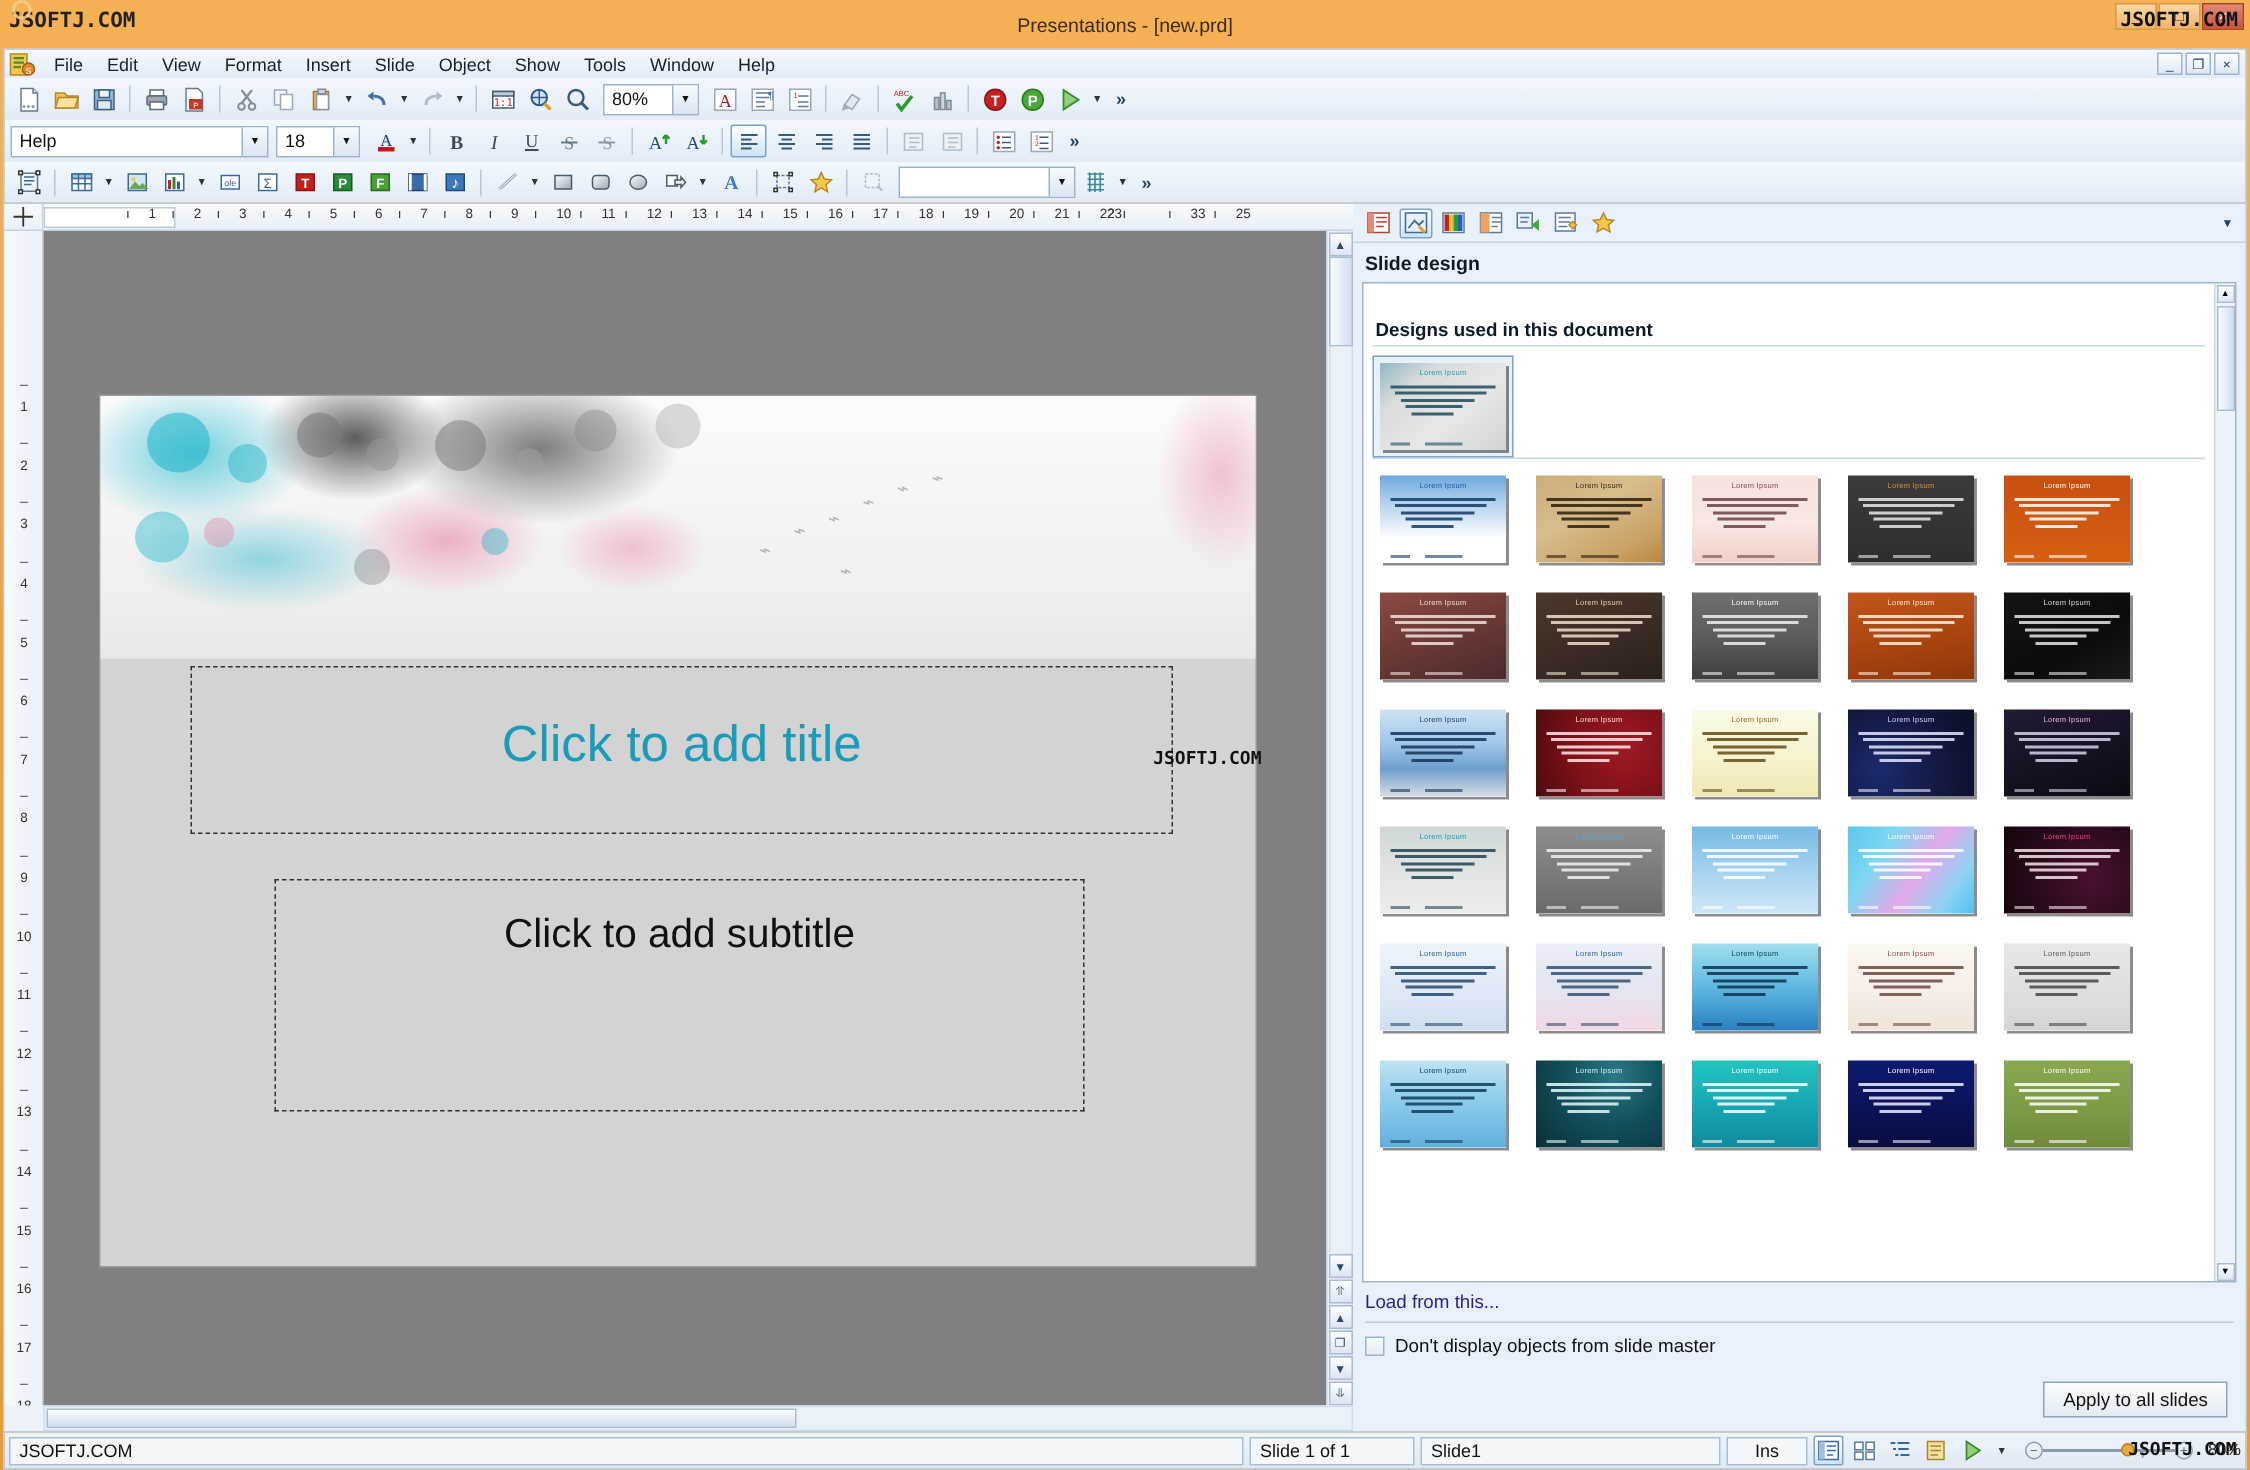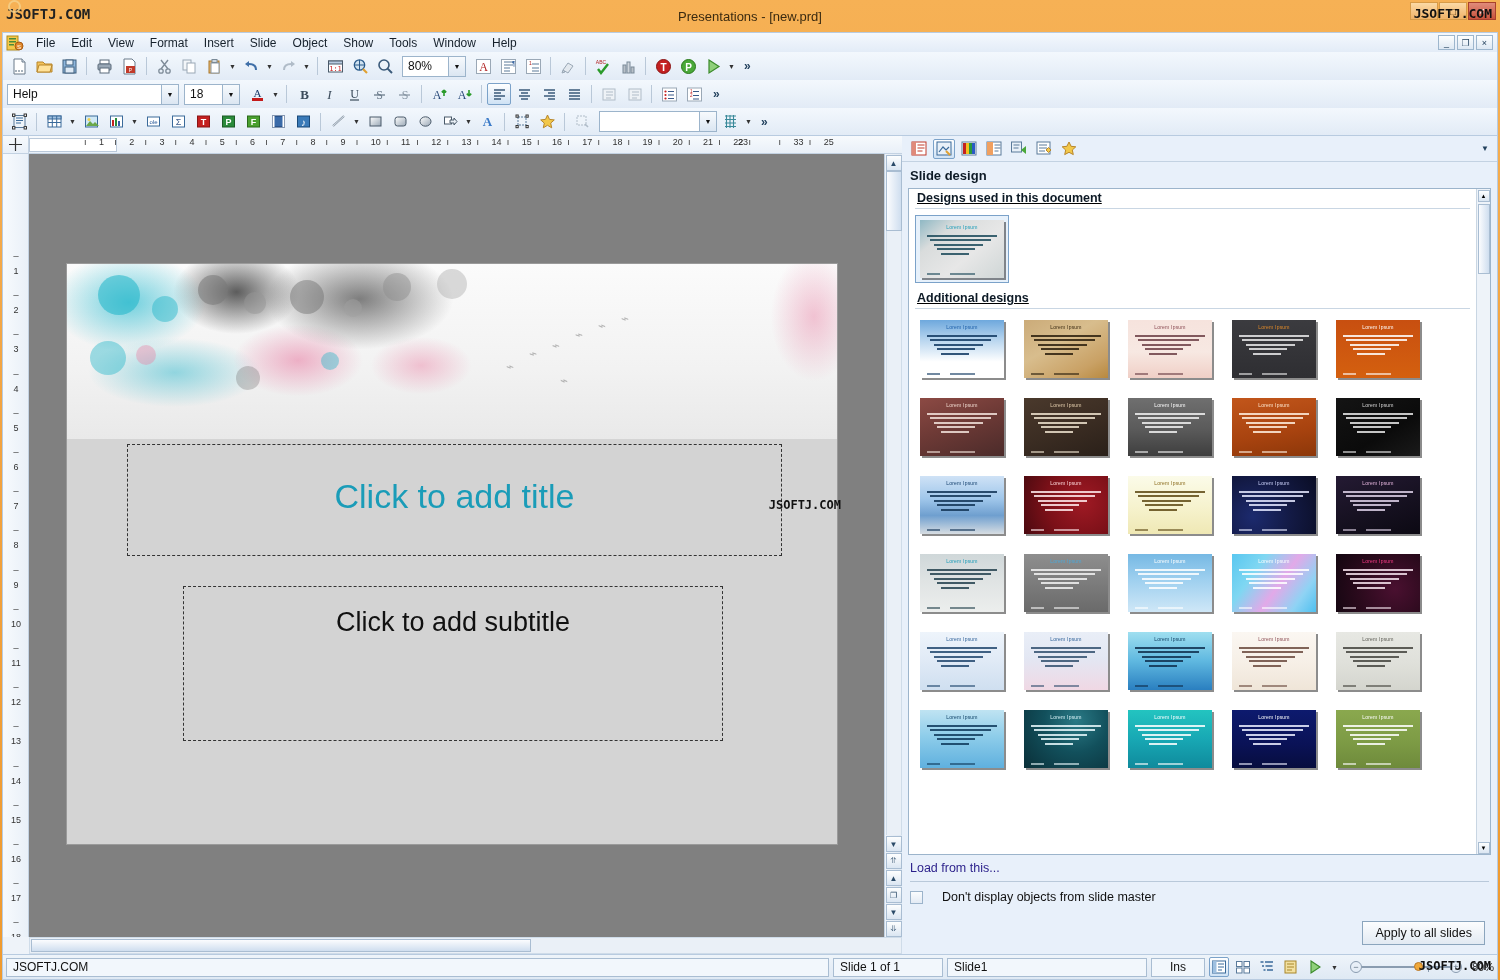--- a/index.html
+++ b/index.html
@@ -186,21 +186,21 @@
     border-bottom:1px solid #c3d2e2; position:relative;
   }
   .pt-btn { width:22px; height:20px; display:flex; align-items:center; justify-content:center; border:1px solid transparent; border-radius:2px; }
   .pt-btn.sel { border-color:#7ba2c9; background:linear-gradient(180deg,#ffffff,#cfe2f5); }
   .panel-toolbar .pcaret { position:absolute; right:8px; font-size:8px; color:#24425e; }
   .panel-title { flex:0 0 26px; display:flex; align-items:center; padding-left:8px; font-size:13px; font-weight:bold; color:#0d1a26; }
   .designs-box {
     flex:1 1 auto; margin:0 6px; background:#fff; border:1px solid #9cb4cb;
     display:flex; min-height:0; position:relative; overflow:hidden;
   }
-  .designs-inner { flex:1 1 auto; overflow:hidden; padding:0 6px 0 6px;text-decoration:underline; }
+  .designs-inner { flex:1 1 auto; overflow:hidden; padding:22px 6px 0 6px; }
   .group-label { font-size:12.5px; font-weight:bold; color:#0d1a26; margin:2px 0 3px 2px; }
   .group-rule { height:1px; background:#c9d6e3; margin:0 0 6px 0; }
   .thumb-grid { display:flex; flex-wrap:wrap; gap:10px 10px; }
   .thumb {
     width:94px; height:68px; position:relative; border:1px solid transparent; padding:4px;
   }
   .thumb.selected { border:1px solid #7ba2c9; background:#e7f1fb; }
   .thumb .slidebox {
     width:100%; height:100%; position:relative; overflow:hidden;
     box-shadow:2px 2px 0 rgba(0,0,0,.45);
@@ -216,21 +216,21 @@
   .panel-scroll {
     width:14px; flex:0 0 14px; background:#eef3f9; border-left:1px solid #c9d6e3;
     display:flex; flex-direction:column; align-items:center;
   }
   .panel-scroll .ps-btn { width:12px; height:12px; margin-top:1px; border:1px solid #a9bdd2; background:linear-gradient(180deg,#fdfefe,#dbe6f2); display:flex; align-items:center; justify-content:center; font-size:6px; }
   .panel-scroll .ps-thumb { width:12px; height:70px; margin-top:2px; background:linear-gradient(90deg,#fbfcfe,#cfdeef); border:1px solid #a9bdd2; }
   .panel-scroll .ps-space { flex:1; }
   .loadfile { flex:0 0 26px; display:flex; align-items:center; padding-left:8px; }
   .loadfile a { font-size:12.5px; color:#2a1f8a; text-decoration:none; }
   .panel-rule { height:1px; background:#b9c9da; margin:0 8px; }
-  .chkrow { flex:0 0 30px; display:flex; align-items:center; padding-left:8px; gap:19px;text-align:center; }
+  .chkrow { flex:0 0 30px; display:flex; align-items:center; padding-left:8px; gap:7px;text-align:center; }
   .chkbox { width:13px; height:13px; border:1px solid #9cb4cb; background:linear-gradient(180deg,#fafcfe,#e3ebf4); }
   .chkrow span { font-size:12.5px; color:#111; }
   .applyrow { flex:0 0 42px; display:flex; align-items:center; justify-content:flex-end; padding-right:12px; }
   .btn {
     min-width:116px; height:24px; padding:0 12px; border:1px solid #8ba5bd;
     background:linear-gradient(180deg,#fcfdfe,#e2eaf3); font-size:12.5px; color:#111;
     display:flex; align-items:center; justify-content:center;
   }
   
   .statusbar {
@@ -980,21 +980,20 @@
                     <div class="tline" title="sed do eiusmod tempor incididunt labore" style="width: 86%; margin-left: 5%; background: rgb(28, 74, 90);"></div>
                     <div class="tline" title="ut labore et dolore magna aliqua" style="width: 70%; margin-left: 10%; background: rgb(28, 74, 90);"></div>
                     <div class="tline" title="enim ad minim veniam quis" style="width: 54%; margin-left: 15%; background: rgb(28, 74, 90);"></div>
                     <div class="tline" title="nostrud exercitation ullamco" style="width: 40%; margin-left: 20%; background: rgb(28, 74, 90);"></div>
                   </div>
                   <div class="tfoot" style="background: rgb(28, 74, 90);"></div>
                   <div class="tfoot2" style="background: rgb(28, 74, 90);"></div>
                 </div>
               </div>
             </div>
-          <div class="group-label" style="margin-top:8px">Additional designs</div>
           <div class="group-rule"></div>
           <div class="thumb-grid" id="add-grid">
               <div class="thumb">
                 <div class="slidebox" style="background: linear-gradient(rgb(110, 168, 221) 0%, rgb(185, 214, 239) 35%, rgb(255, 255, 255) 72%, rgb(255, 255, 255) 100%);">
                   <div class="ttitle" style="color: rgb(27, 94, 168);">Lorem Ipsum</div>
                   <div class="tlines">
                     <div class="tline" title="dolor sit amet, consectetur adipiscing elit," style="width: 100%; margin-left: 0%; background: rgb(18, 58, 99);"></div>
                     <div class="tline" title="sed do eiusmod tempor incididunt labore" style="width: 86%; margin-left: 5%; background: rgb(18, 58, 99);"></div>
                     <div class="tline" title="ut labore et dolore magna aliqua" style="width: 70%; margin-left: 10%; background: rgb(18, 58, 99);"></div>
                     <div class="tline" title="enim ad minim veniam quis" style="width: 54%; margin-left: 15%; background: rgb(18, 58, 99);"></div>

